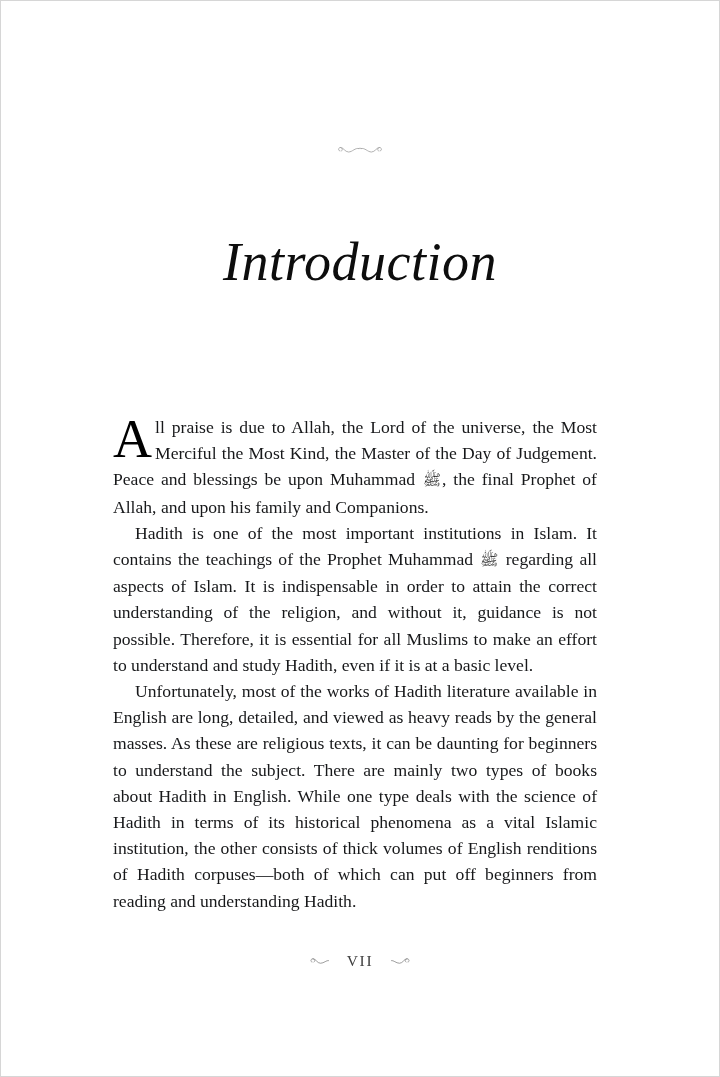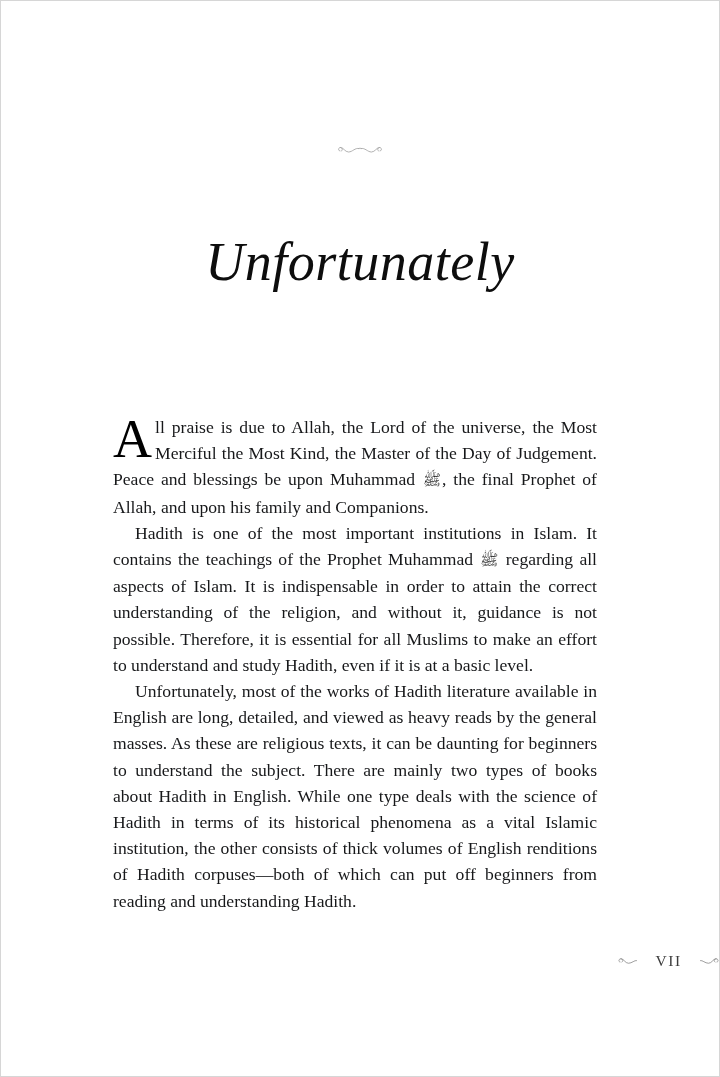--- a/index.html
+++ b/index.html
@@ -85,21 +85,21 @@
     letter-spacing: 0;
     padding: 0 1px;
   }
 
   
   .folio {
     position: absolute;
     top: 950px;
     left: 0;
     width: 100%;
-    text-align: right;
+    text-align: center;
     color: #6d6d6d;
     font-size: 15px;
     letter-spacing: 1.5px;
   }
   .folio-num {
     display: inline-block;
     vertical-align: middle;
     padding: 0 12px;
     color: #3d3d3d;
     font-size: 15.5px;
@@ -118,21 +118,21 @@
       <g fill="none" stroke="#9d9d9d" stroke-width="1.6" stroke-linecap="round">
         <path d="M6 20 C2 20 2 13 7 13 C13 13 16 22 23 22 C31 22 36 13 44 15"></path>
         <path d="M7 13 C11 13 12 18 9 20"></path>
         <path d="M86 20 C90 20 90 13 85 13 C79 13 76 22 69 22 C61 22 56 13 48 15"></path>
         <path d="M85 13 C81 13 80 18 83 20"></path>
         <path d="M44 15 C46 14.2 46 14.2 48 15"></path>
       </g>
     </svg>
   </div>
 
-  <h1 class="chapter-title">Unfortunately</h1>
+  <h1 class="chapter-title">Introduction</h1>
 
   <div class="textblock">
 
     <p class="first">
       <span class="dropcap">A</span><span>ll praise is due to Allah, the Lord of the universe, the Most Merciful the Most Kind, the Master of the Day of Judgement. Peace and blessings be upon Muhammad </span><span class="honorific">ﷺ</span><span>, the final Prophet of Allah, and upon his family and Companions.</span>
     </p>
 
     <p>
       <span>Hadith is one of the most important institutions in Islam. It contains the teachings of the Prophet Muhammad </span><span class="honorific">ﷺ</span><span> regarding all aspects of Islam. It is indispensable in order to attain the correct understanding of the religion, and without it, guidance is not possible. Therefore, it is essential for all Muslims to make an effort to understand and study Hadith, even if it is at a basic level.</span>
     </p>

